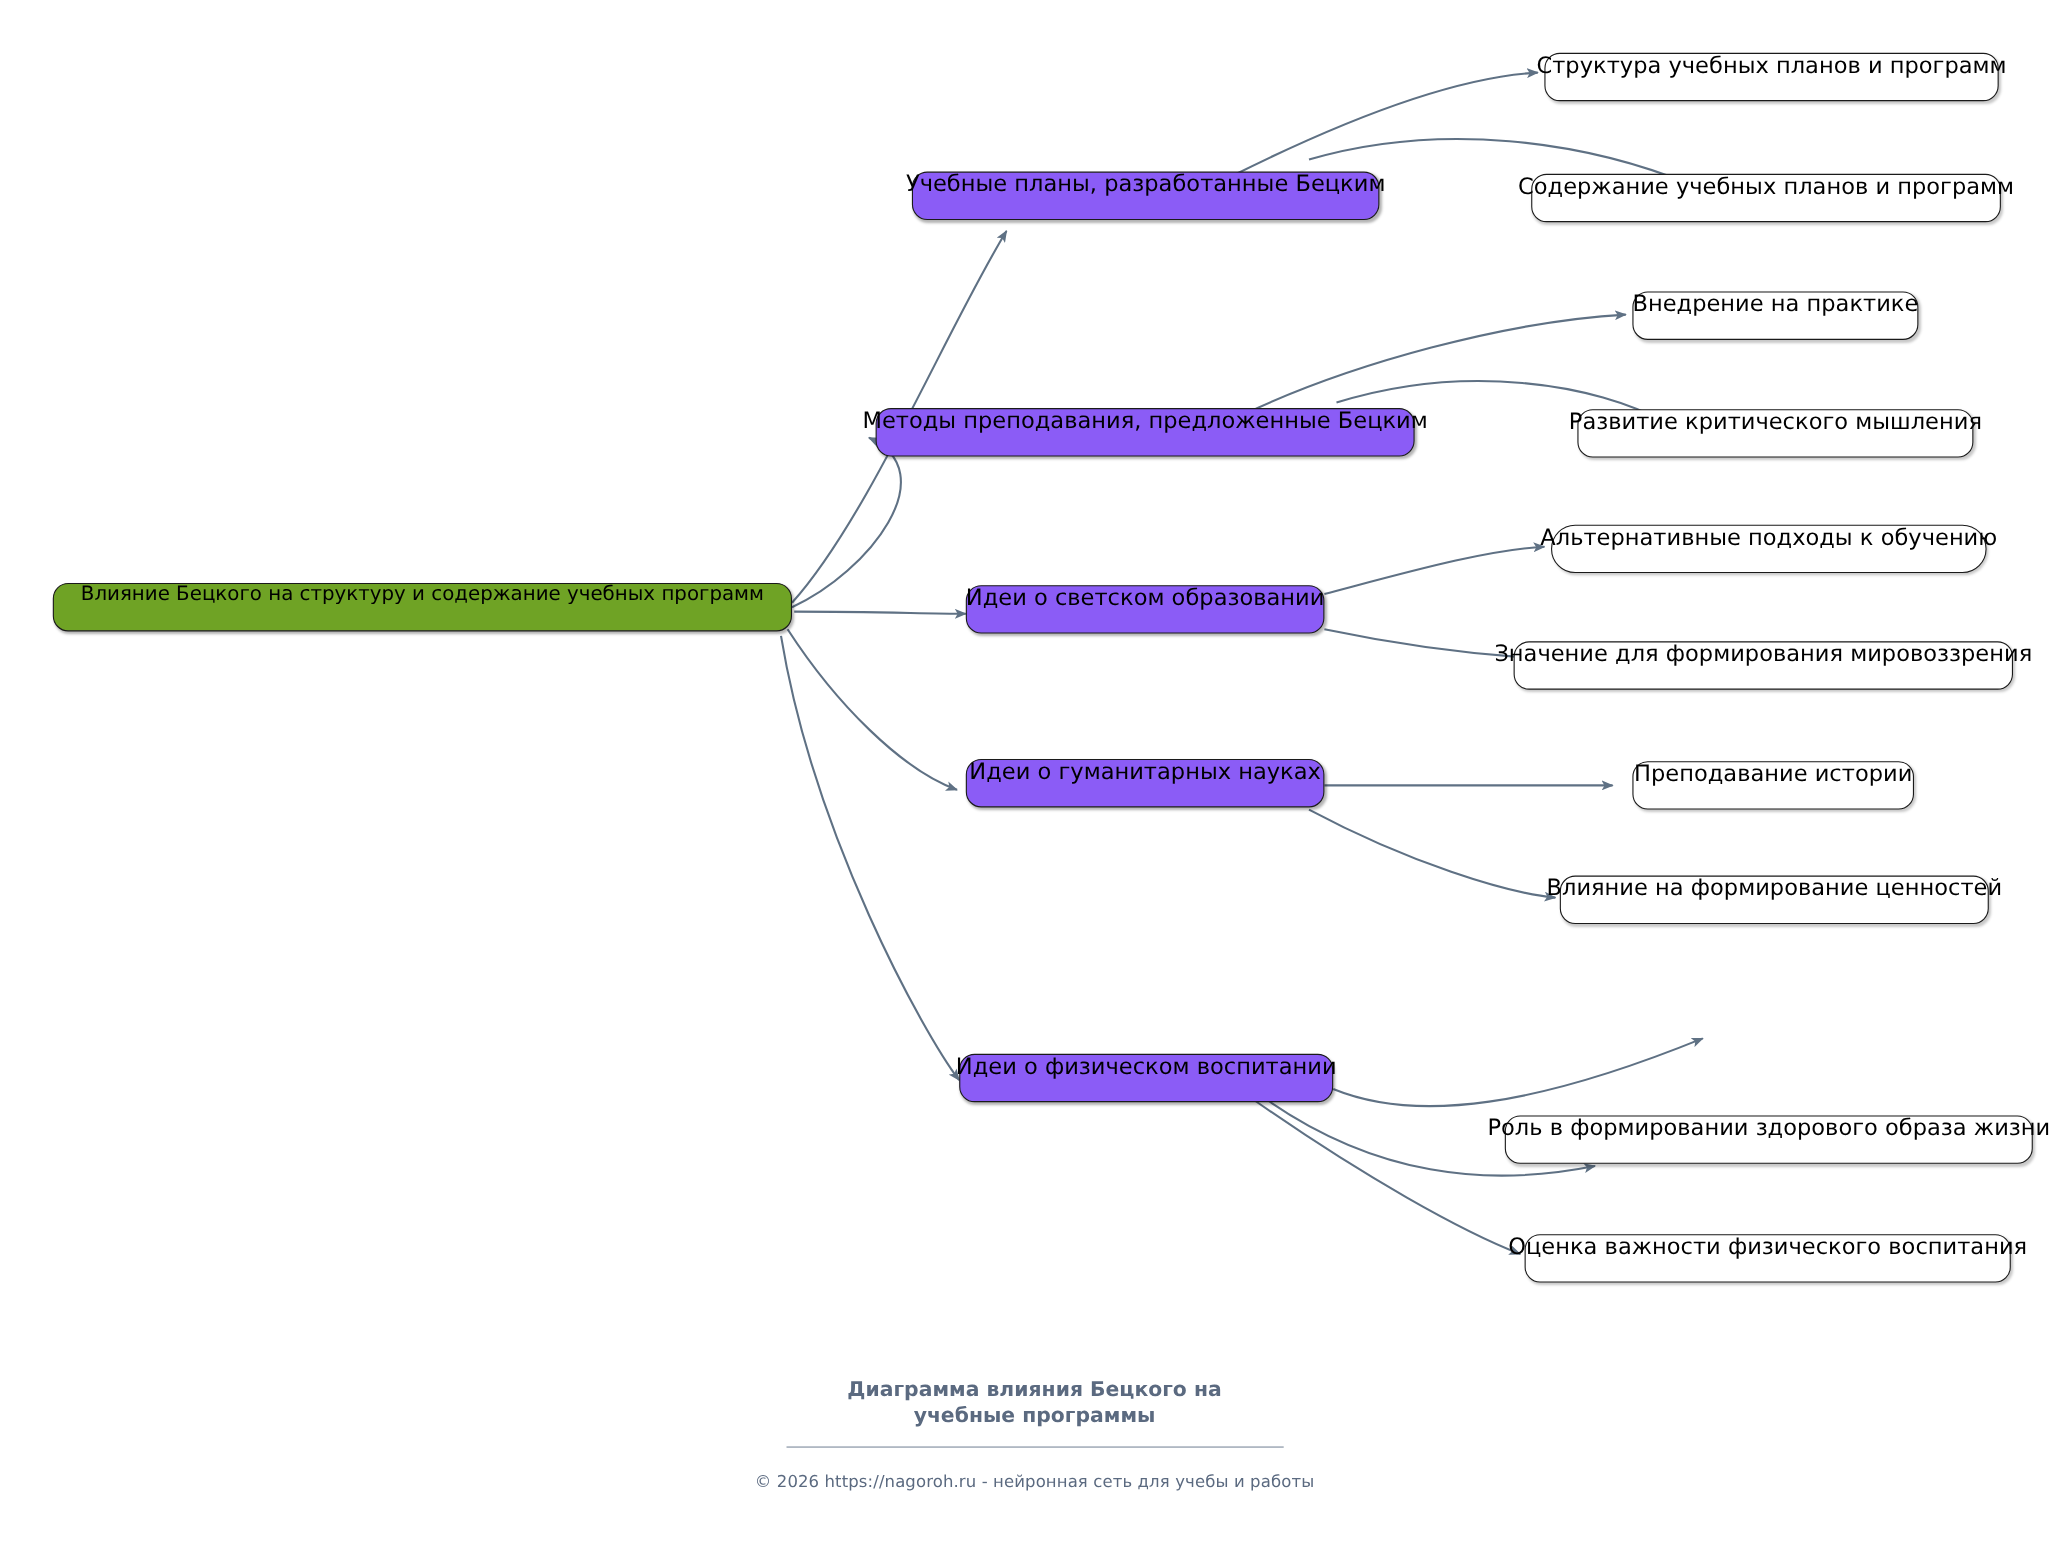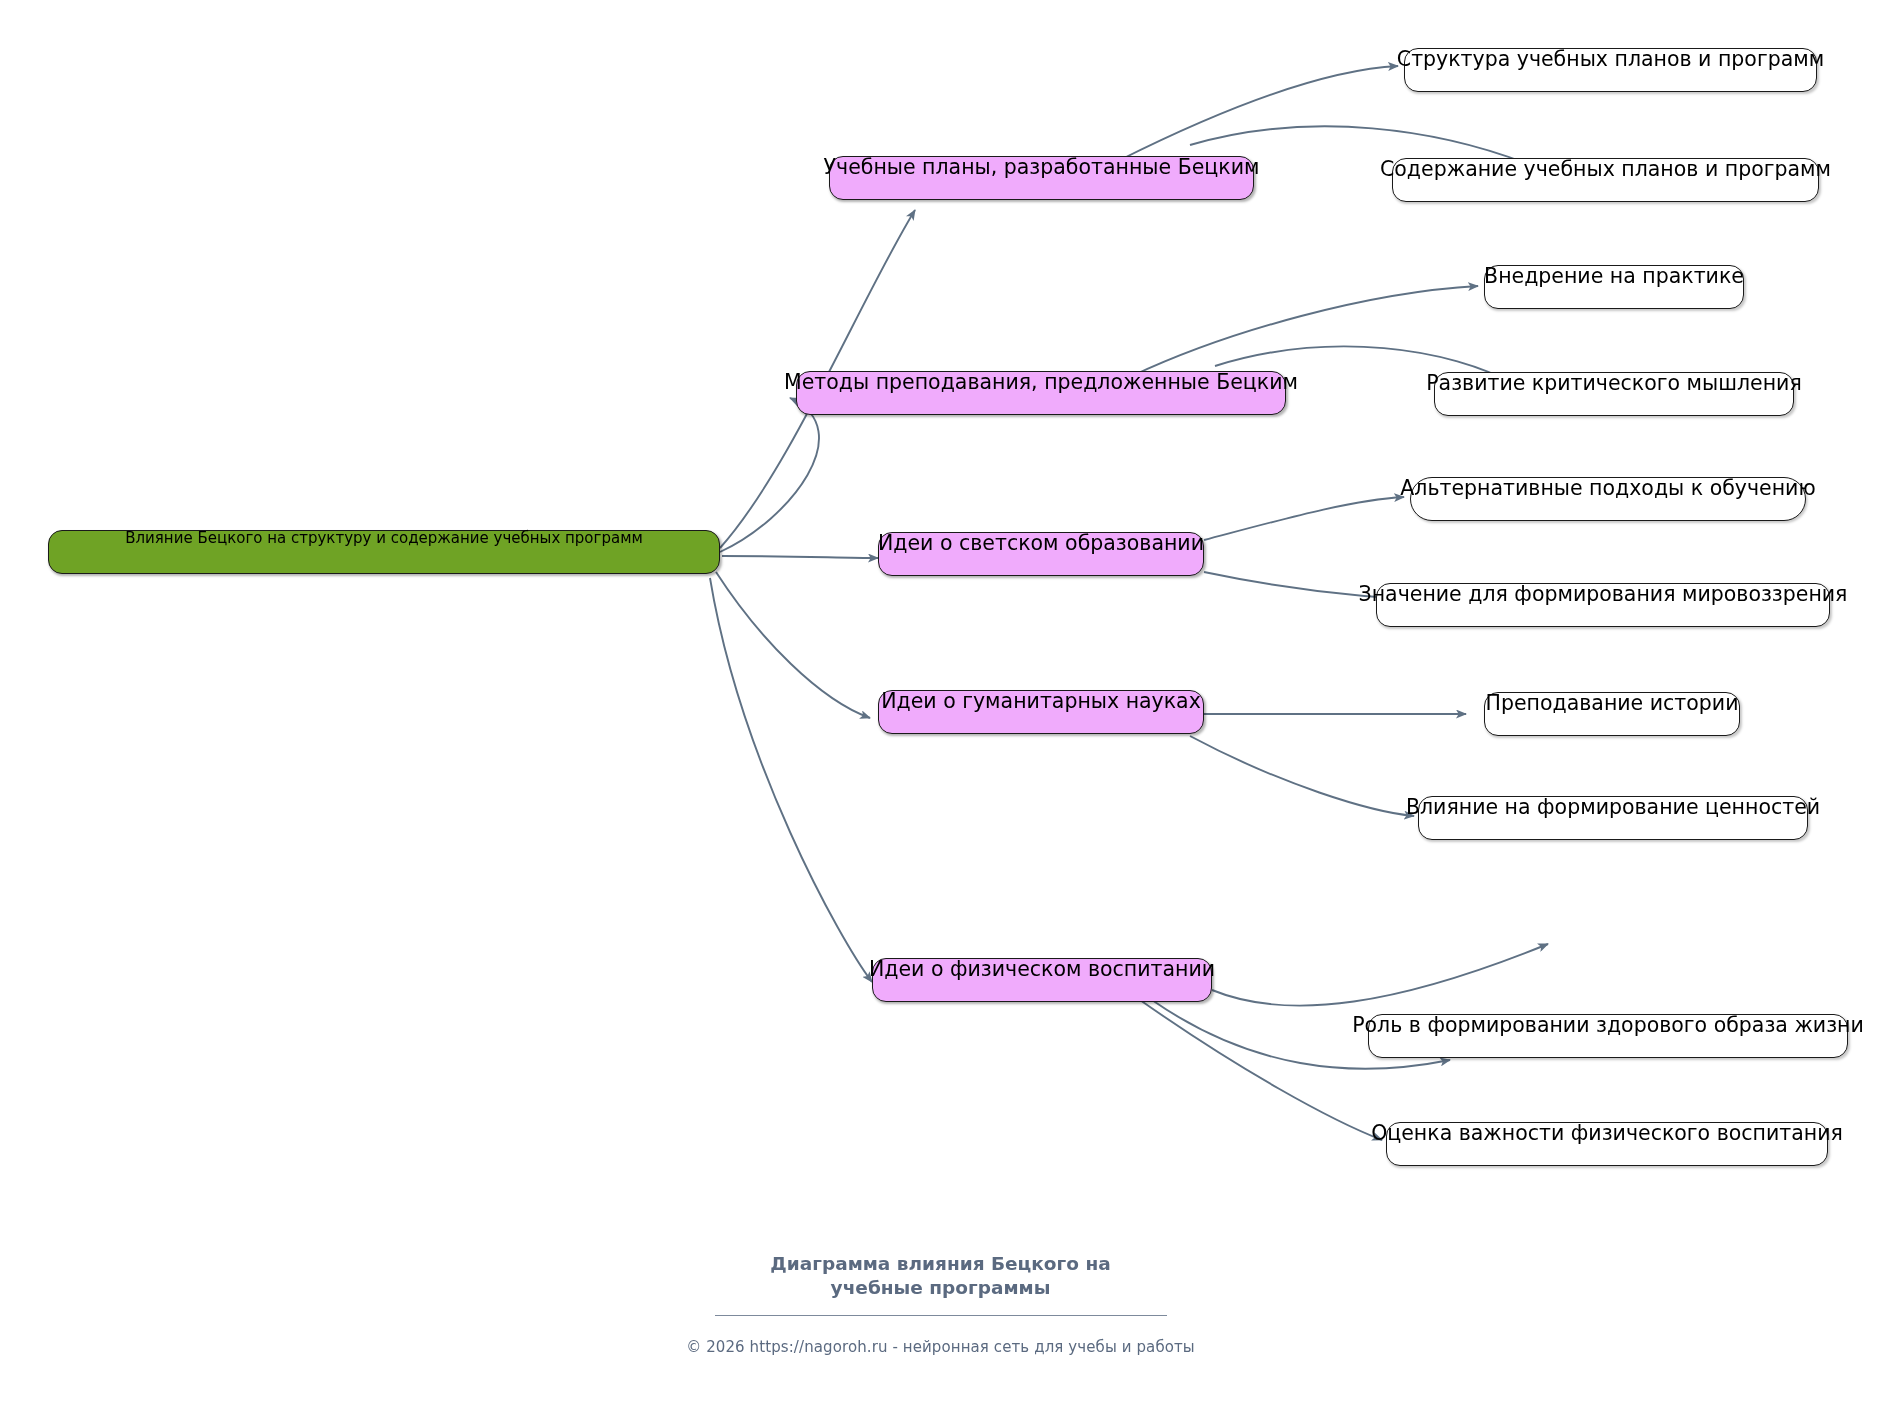--- a/index.html
+++ b/index.html
@@ -33,25 +33,25 @@
     justify-content: center;
     border-radius: 14px;
     white-space: nowrap;
     line-height: 1;
     text-align: center;
   }
   .node-root {
     background: #6fa325;
     border: 1.6px solid #1a1a1a;
     color: #000000;
-    font-size: 15px;
+    font-size: 18px;
     box-shadow: 1.5px 2px 2.5px rgba(0,0,0,0.30);
   }
   .node-branch {
-    background: #f0abfc;
+    background: #8b5cf6;
     border: 1.6px solid #1a1a1a;
     color: #000000;
     font-size: 20.5px;
     box-shadow: 1.5px 2px 2.5px rgba(0,0,0,0.30);
   }
   .node-leaf {
     background: #ffffff;
     border: 1.7px solid #1a1a1a;
     color: #000000;
     font-size: 20.5px;

